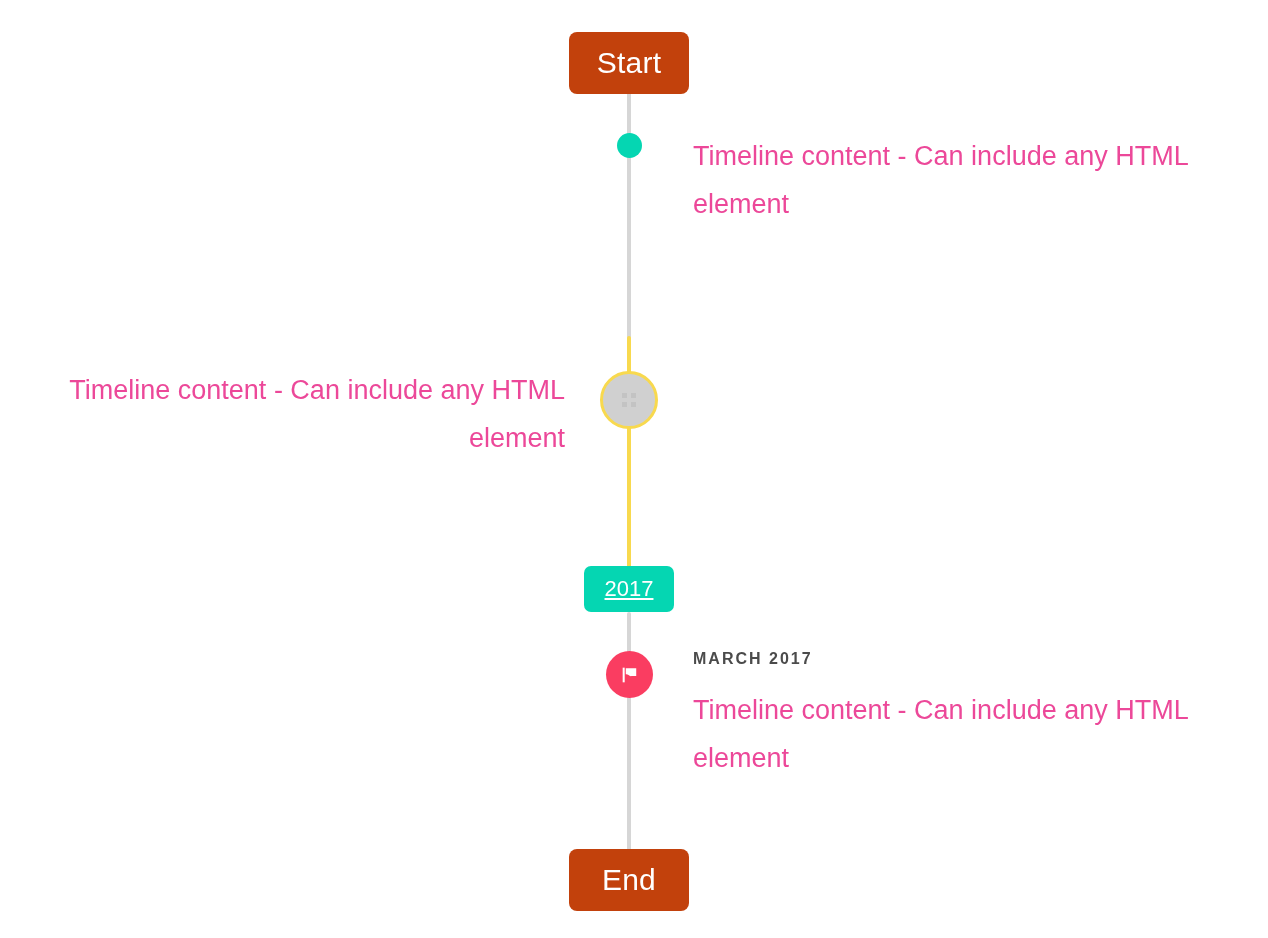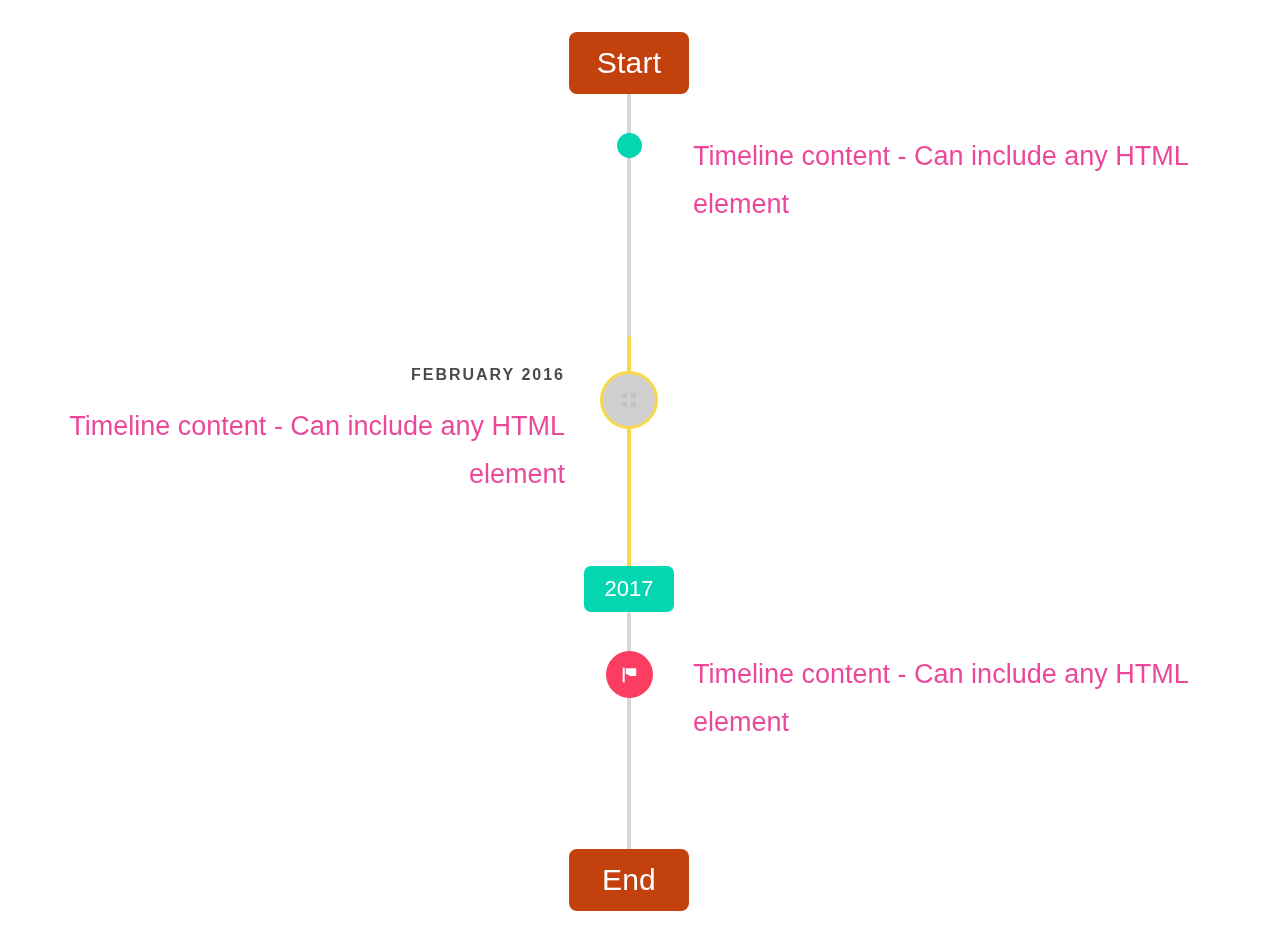--- a/index.html
+++ b/index.html
@@ -57,20 +57,21 @@
     top: 566px;
     width: 90px;
     height: 46px;
     background: #05d6b2;
     border-radius: 7px;
     color: #ffffff;
     font-size: 22px;
     line-height: 46px;
     text-align: center;
     box-sizing: border-box;
+    text-decoration: underline;
   }
 
   
   .marker {
     position: absolute;
     border-radius: 50%;
     box-sizing: border-box;
     display: flex;
     align-items: center;
     justify-content: center;
@@ -144,31 +145,31 @@
 
   <div class="marker marker-ring">
     <svg width="18" height="18" viewBox="0 0 18 18">
       <rect x="2" y="2" width="5" height="5" fill="#555"></rect>
       <rect x="11" y="2" width="5" height="5" fill="#555"></rect>
       <rect x="2" y="11" width="5" height="5" fill="#555"></rect>
       <rect x="11" y="11" width="5" height="5" fill="#555"></rect>
     </svg>
   </div>
   <div class="entry entry-left e-feb">
-    <div class="entry-date">FEBRUARY 2016</div>
     <div class="entry-body">Timeline content - Can include any HTML element</div>
   </div>
 
   <div class="midbadge">2017</div>
 
   <div class="marker marker-flag">
     <svg width="22" height="22" viewBox="0 0 24 24">
       <rect x="4" y="4" width="2.2" height="16" fill="#ffffff"></rect>
       <path d="M7.4 4.6 h11.4 v8.6 h-5.1 a3.6 3.6 0 0 1 -3.3 -1.1 a3.6 3.6 0 0 0 -3.0 -1.0 z" fill="#ffffff"></path>
     </svg>
   </div>
   <div class="entry entry-right e-mar">
+    <div class="entry-date">MARCH 2017</div>
     <div class="entry-body">Timeline content - Can include any HTML element</div>
   </div>
 
   <div class="cap cap-end">End</div>
 
 </div>
 
 </body></html>

